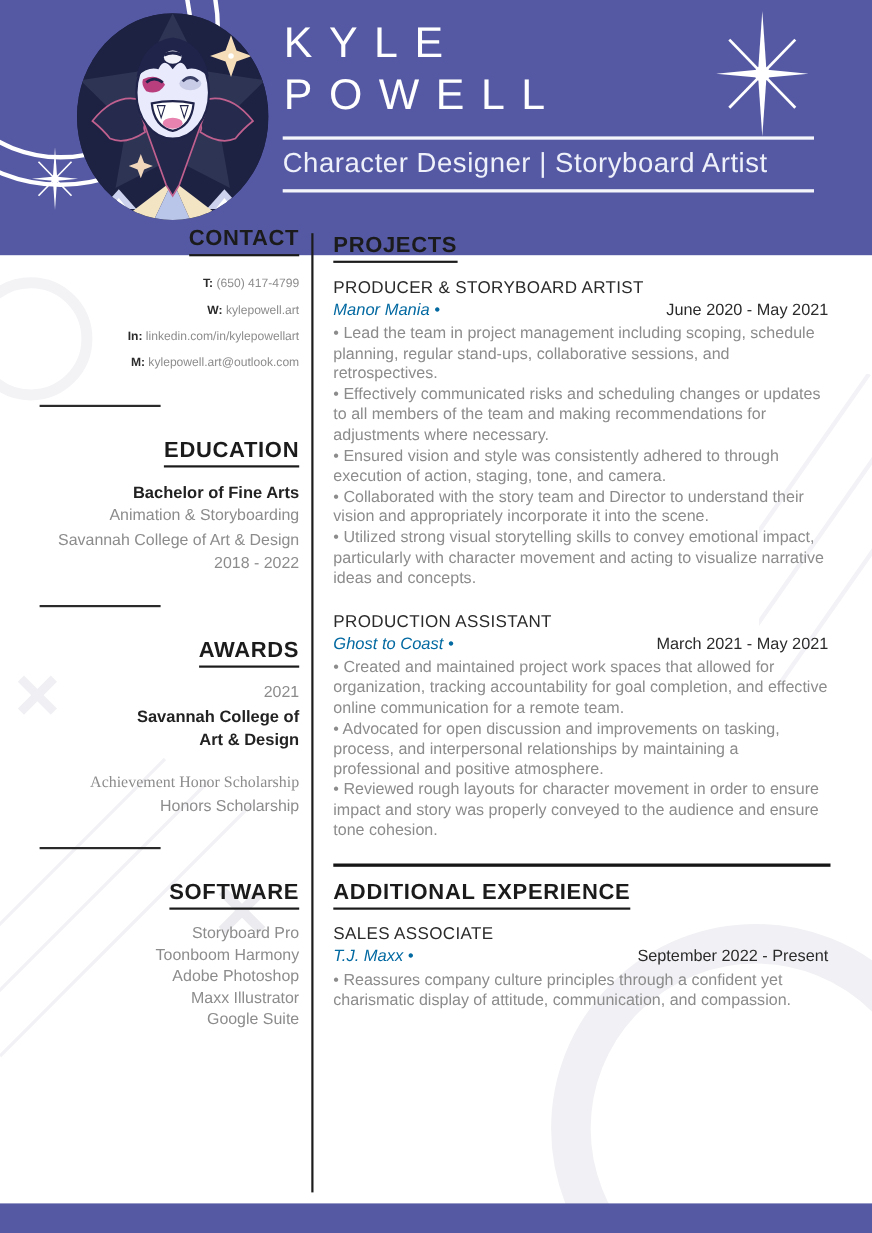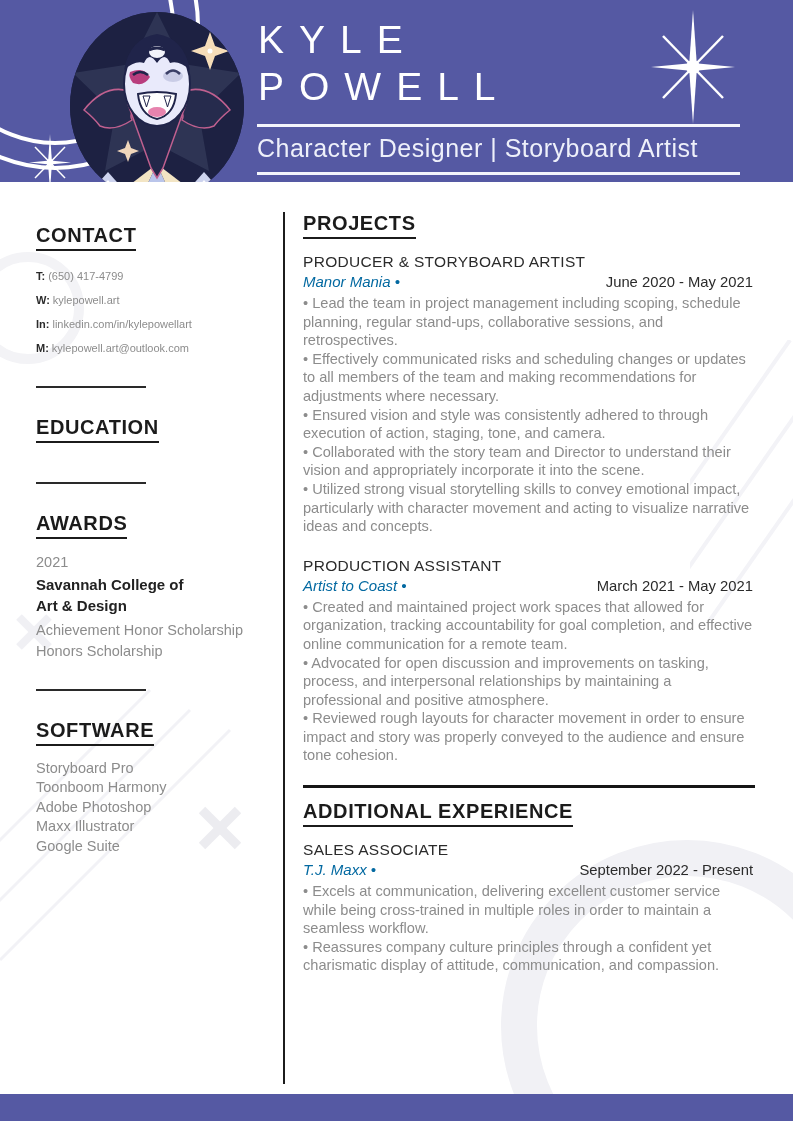--- a/index.html
+++ b/index.html
@@ -5,21 +5,21 @@
   html,body { margin:0; padding:0; background:#e9e9e9; }
   .page {
     position:relative; width:793px; height:1121px; margin:0 auto;
     background:#ffffff; overflow:hidden;
     font-family:"Liberation Sans", sans-serif;
     -webkit-font-smoothing:antialiased;
   }
 
   
   .header {
-    position:absolute; top:0; left:0; width:793px; height:182px;
+    position:absolute; top:0; left:0; width:793px; height:232px;
     background:#5559a3; overflow:hidden; z-index:2;
   }
   .header svg { display:block; }
   .arc-deco { position:absolute; left:-55px; top:-70px; }
   .star-big { position:absolute; left:638px; top:6px; }
   .star-small-left { position:absolute; left:22px; top:132px; }
   .avatar {
     position:absolute; left:70px; top:12px; width:174px; height:188px;
     border-radius:50%; overflow:hidden; background:#1d2142;
   }
@@ -29,35 +29,35 @@
   .rule-1 { top:124px; }
   .rule-2 { top:172px; }
   .subtitle {
     position:absolute; left:257px; top:134px; color:#eef0fa;
     font-size:25px; font-weight:400; letter-spacing:0.5px; white-space:nowrap;
   }
 
   
   .body { position:absolute; top:200px; left:0; width:793px; height:894px; }
   .vline { position:absolute; left:283px; top:12px; width:2px; height:872px; background:#1c1c1c; z-index:3; }
-  .left-col  { position:absolute; left:36px;  top:24px; width:236px; z-index:3; }
+  .left-col  { position:absolute; left:36px;  top:6px; width:236px; z-index:3;text-align:right; }
   .right-col { position:absolute; left:303px; top:12px; width:450px; z-index:3; }
 
   .section-title {
     display:inline-block; font-size:20px; font-weight:700; color:#1b1b1b;
     letter-spacing:0.6px; border-bottom:2px solid #1b1b1b; padding-bottom:2px;
     margin:0 0 13px 0;
   }
   .crow { font-size:11px; line-height:24px; color:#8c8c8c; }
   .crow .lab { color:#2b2b2b; font-weight:700; margin-right:3px; }
   .sdivider { width:110px; border:none; border-top:2px solid #2a2a2a; margin:26px 0 28px 0; }
   .bold-line { font-size:15px; font-weight:700; color:#222222; line-height:21px; }
   .gray-line { font-size:14.5px; color:#8c8c8c; line-height:21.5px; }
   .soft-item { font-size:14.5px; color:#8c8c8c; line-height:19.5px; }
-  .mt6 { margin-top:4px; }
+  .mt6 { margin-top:18px;font-family:Liberation Serif, serif; }
 
   .job { margin-bottom:20px; }
   .role { font-size:15.5px; color:#2b2b2b; letter-spacing:0.3px; line-height:19px; font-weight:500; }
   .meta-row { display:flex; justify-content:space-between; align-items:baseline; margin-top:1px; }
   .company { font-size:15px; font-style:italic; color:#0369a1; line-height:19px; }
   .dates { font-size:14.8px; color:#2b2b2b; line-height:19px; white-space:nowrap; }
   .bullets { margin-top:2px; }
   .bullet { font-size:14.6px; color:#8c8c8c; line-height:18.6px; }
   .bullet::before { content:"• "; }
   .thick-div { border:none; border-top:3px solid #161616; margin:4px 0 12px 0; width:452px; }
@@ -181,20 +181,26 @@
       <div>
         <div class="crow"><span class="lab">T:</span><span>(650) 417-4799</span></div>
         <div class="crow"><span class="lab">W:</span><span>kylepowell.art</span></div>
         <div class="crow"><span class="lab">In:</span><span>linkedin.com/in/kylepowellart</span></div>
         <div class="crow"><span class="lab">M:</span><span>kylepowell.art@outlook.com</span></div>
       </div>
 
       <hr class="sdivider">
 
       <h2 class="section-title">EDUCATION</h2>
+      <div>
+        <div class="bold-line">Bachelor of Fine Arts</div>
+        <div class="gray-line">Animation &amp; Storyboarding</div>
+        <div class="gray-line">Savannah College of Art &amp; Design</div>
+        <div class="gray-line">2018 - 2022</div>
+      </div>
 
       <hr class="sdivider">
 
       <h2 class="section-title">AWARDS</h2>
       <div>
         <div class="gray-line">2021</div>
         <div class="bold-line">Savannah College of</div>
         <div class="bold-line">Art &amp; Design</div>
         <div class="gray-line mt6">Achievement Honor Scholarship</div>
         <div class="gray-line">Honors Scholarship</div>
@@ -227,42 +233,41 @@
           <div class="bullet">Effectively communicated risks and scheduling changes or updates to all members of the team and making recommendations for adjustments where necessary.</div>
           <div class="bullet">Ensured vision and style was consistently adhered to through execution of action, staging, tone, and camera.</div>
           <div class="bullet">Collaborated with the story team and Director to understand their vision and appropriately incorporate it into the scene.</div>
           <div class="bullet">Utilized strong visual storytelling skills to convey emotional impact, particularly with character movement and acting to visualize narrative ideas and concepts.</div>
         </div>
       </div>
 
       <div class="job">
         <div class="role">PRODUCTION ASSISTANT</div>
         <div class="meta-row">
-          <span class="company">Artist to Coast •</span>
+          <span class="company">Ghost to Coast •</span>
           <span class="dates">March 2021 - May 2021</span>
         </div>
         <div class="bullets">
           <div class="bullet">Created and maintained project work spaces that allowed for organization, tracking accountability for goal completion, and effective online communication for a remote team.</div>
           <div class="bullet">Advocated for open discussion and improvements on tasking, process, and interpersonal relationships by maintaining a professional and positive atmosphere.</div>
           <div class="bullet">Reviewed rough layouts for character movement in order to ensure impact and story was properly conveyed to the audience and ensure tone cohesion.</div>
         </div>
       </div>
 
       <hr class="thick-div">
 
       <h2 class="section-title">ADDITIONAL EXPERIENCE</h2>
 
       <div class="job">
         <div class="role">SALES ASSOCIATE</div>
         <div class="meta-row">
           <span class="company">T.J. Maxx •</span>
           <span class="dates">September 2022 - Present</span>
         </div>
         <div class="bullets">
-          <div class="bullet">Excels at communication, delivering excellent customer service while being cross-trained in multiple roles in order to maintain a seamless workflow.</div>
           <div class="bullet">Reassures company culture principles through a confident yet charismatic display of attitude, communication, and compassion.</div>
         </div>
       </div>
     </main>
   </div>
 
   <div class="footer"></div>
 </div>
 
 </body></html>

